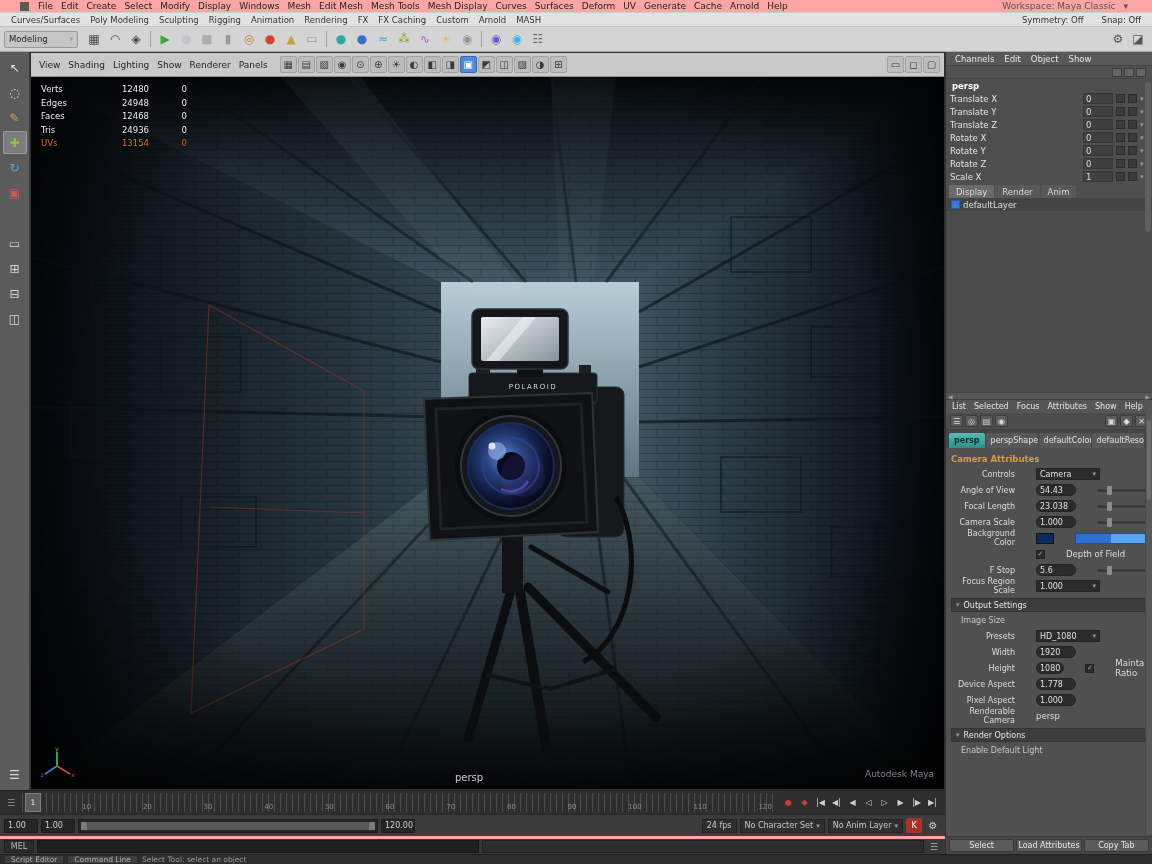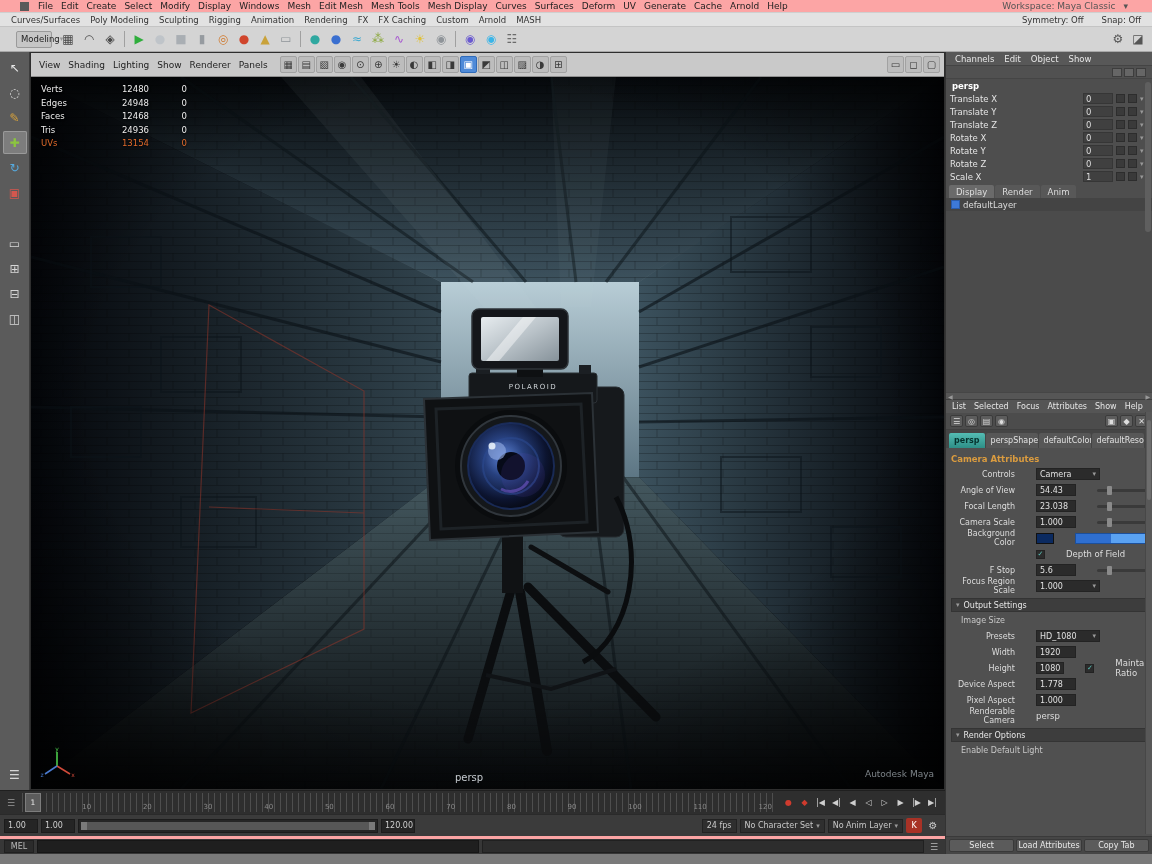--- a/index.html
+++ b/index.html
@@ -15,21 +15,21 @@
   .mi.dim{color:#555;}
   .mb-right{margin-left:auto;display:flex;align-items:center;}
 
   
   .shelftabs{height:14px;background:#e2e2e2;border-bottom:1px solid #c4c4c4;display:flex;align-items:center;padding:0 6px;}
   .shelftabs .mi{padding:0 5px;font-size:8.5px;color:#333;}
   .st-right{margin-left:auto;display:flex;gap:8px;}
 
   
   .shelf{height:25px;background:#d4d4d4;border-bottom:1px solid #a8a8a8;display:flex;align-items:center;padding:0 4px;gap:1px;}
-  .menuset{width:36px;height:17px;background:#c6c6c6;border:1px solid #9a9a9a;border-radius:2px;font-size:8.5px;color:#222;display:flex;align-items:center;justify-content:space-between;padding:0 4px;margin-right:5px;flex:none;margin-left:12px;}
+  .menuset{width:74px;height:17px;background:#c6c6c6;border:1px solid #9a9a9a;border-radius:2px;font-size:8.5px;color:#222;display:flex;align-items:center;justify-content:space-between;padding:0 4px;margin-right:5px;flex:none;}
   .shlist{display:flex;align-items:center;gap:1px;}
   .shicon{width:20px;height:20px;display:flex;align-items:center;justify-content:center;font-size:12px;cursor:default;}
   .shelf .sep{width:1px;height:16px;background:#a0a0a0;margin:0 3px;display:inline-block;}
   .shelf-right{margin-left:auto;display:flex;}
 
   
   .cols{display:flex;height:802px;}
   .leftcol{width:945px;display:flex;flex-direction:column;}
   .mainrow{height:738px;display:flex;}
 
@@ -86,21 +86,21 @@
   .ae-iconsrow{height:17px;background:#4c4c4c;border-bottom:1px solid #404040;display:flex;align-items:center;gap:2px;padding:0 4px;flex:none;}
   .ae-ic{width:13px;height:12px;background:#5d5d5d;border:1px solid #3b3b3b;display:flex;align-items:center;justify-content:center;font-size:8px;color:#ddd;border-radius:2px;}
   .ae-right{margin-left:auto;display:flex;gap:2px;}
   .ae-tabs{height:18px;background:#454545;display:flex;align-items:flex-end;gap:1px;padding:2px 3px 0;flex:none;}
   .aetab{max-width:52px;padding:0 5px;height:15px;background:#575757;border-radius:2px 2px 0 0;display:flex;align-items:center;overflow:hidden;white-space:nowrap;color:#e2e2e2;font-size:8px;}
   .aetab.active{background:linear-gradient(#54bdb4,#2e8f87);color:#06332e;font-weight:bold;}
   .ae-content{flex:1;background:#505050;padding:4px 5px;display:flex;flex-direction:column;gap:2px;overflow:hidden;min-height:0;}
   .sechead{color:#db9c3f;font-weight:bold;font-size:8.5px;margin:2px 0 1px;}
   .aerow{display:flex;align-items:center;height:14px;gap:21px;flex:none;}
   .aelabel{width:64px;text-align:right;color:#dcdcdc;font-size:8px;flex:none;}
-  .aefield{height:12px;background:#2b2b2b;border:1px solid #232323;color:#e0e0e0;font-size:8px;display:flex;align-items:center;justify-content:space-between;padding:0 3px;gap:2px;}.w-md{width:64px;}.w-sm{width:40px;}
+  .aefield{height:12px;background:#2b2b2b;border:1px solid #232323;color:#e0e0e0;font-size:8px;display:flex;align-items:center;justify-content:space-between;padding:0 3px;gap:2px;}.w-md{width:64px;}.w-sm{width:40px;border-radius:6px;}
   .ddc{color:#9a9a9a;font-size:7px;}
   .aeslider{flex:1;height:3px;background:#3a3a3a;border-radius:2px;position:relative;}
   .aeslider i{position:absolute;left:20%;top:-3px;width:5px;height:9px;background:#8a8a8a;border-radius:1px;}
   .aechk{width:9px;height:9px;background:#2b2b2b;border:1px solid #222;display:flex;align-items:center;justify-content:center;color:#59c2b8;font-size:7px;flex:none;}
   .swatch{width:18px;height:11px;background:#0b2a60;border:1px solid #111;flex:none;}
   .bluebar{width:86px;height:11px;display:flex;border:1px solid #1c4f9a;}
   .bluebar .b1{flex:1;background:#2f6fd0;}
   .bluebar .b2{flex:1;background:#5aa2f2;}
   .secbar{height:14px;background:#3d3d3d;border:1px solid #343434;display:flex;align-items:center;gap:4px;padding:0 4px;color:#e6e6e6;font-size:8px;margin-top:3px;flex:none;}
   .note{color:#c7c7c7;font-size:8px;padding-left:10px;height:13px;display:flex;align-items:center;flex:none;}
@@ -772,13 +772,21 @@
             <span class="aebtn">Copy Tab</span>
           </div>
       </div>
 
       <div class="panel-scroll">
           <i></i>
         </div>
     </div>
   </div>
 
+  <div class="helpline">
+    <div class="mlist" style="gap:3px">
+
+    <span class="chip">Script Editor</span>
+        <span class="chip">Command Line</span>
+      </div>
+    <span class="helptext">Select Tool: select an object</span>
+  </div>
 </div>
 
 </body></html>

